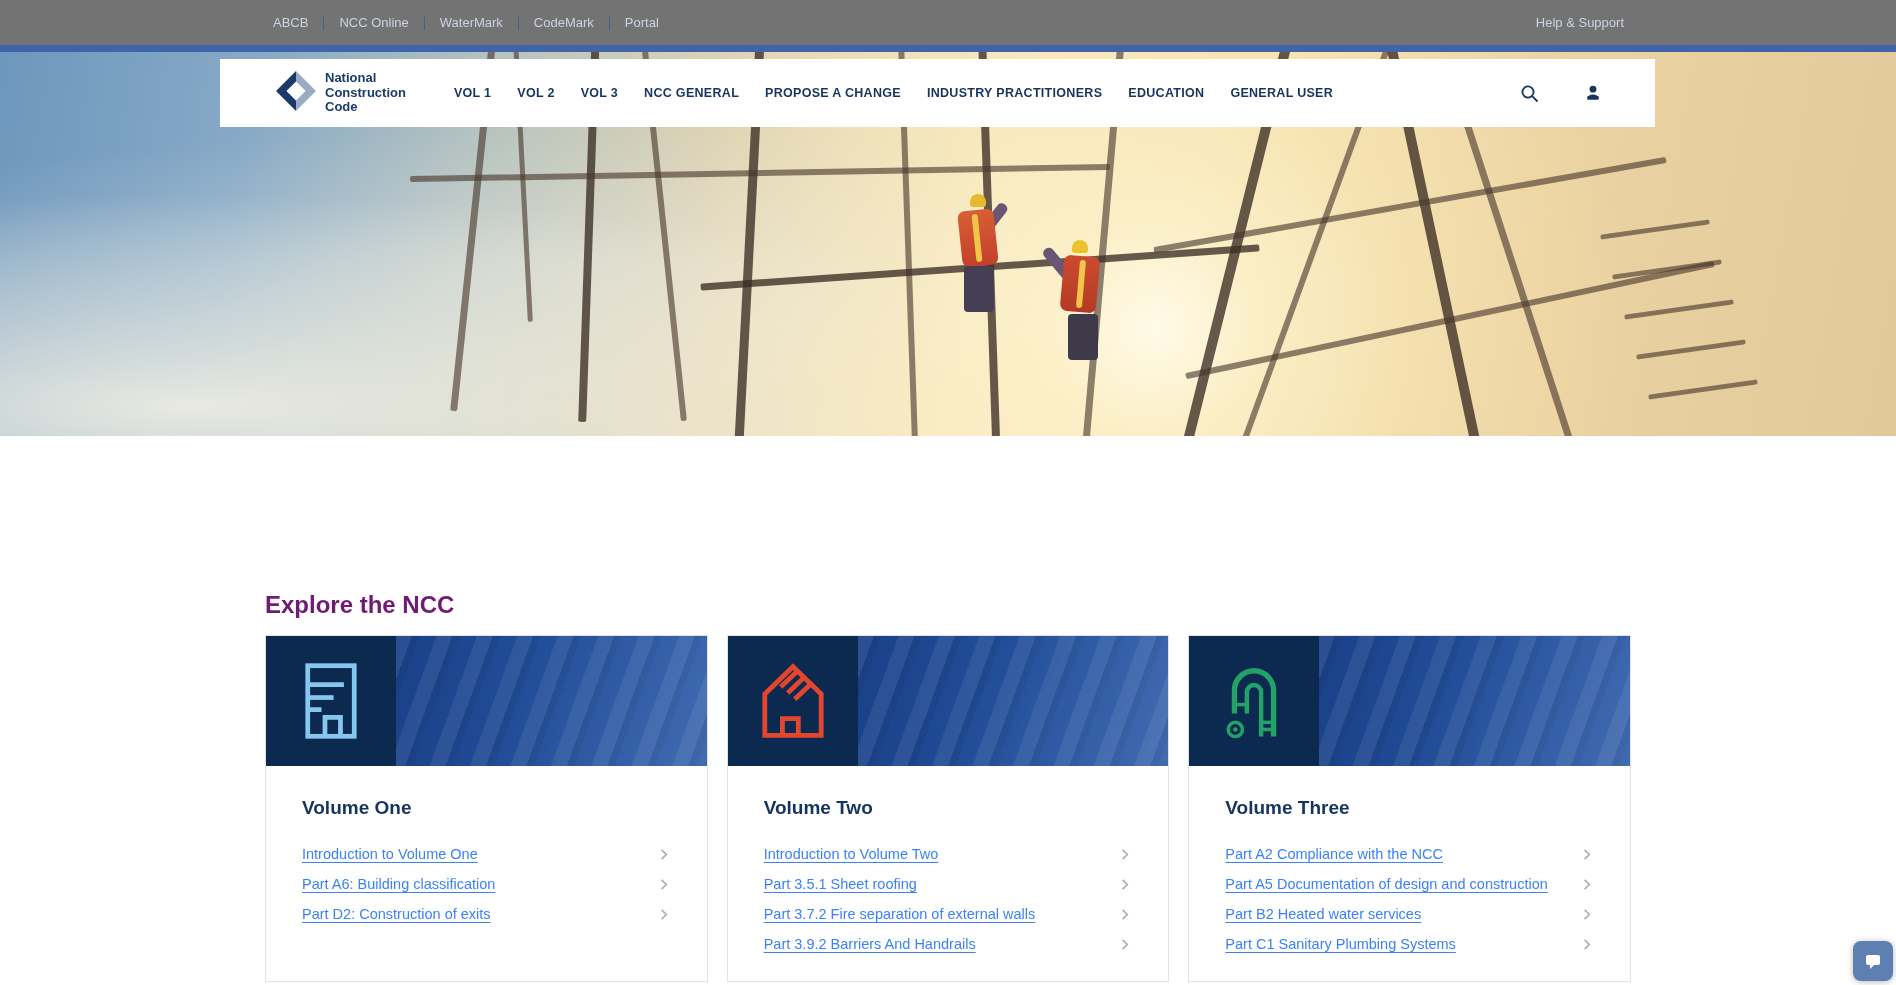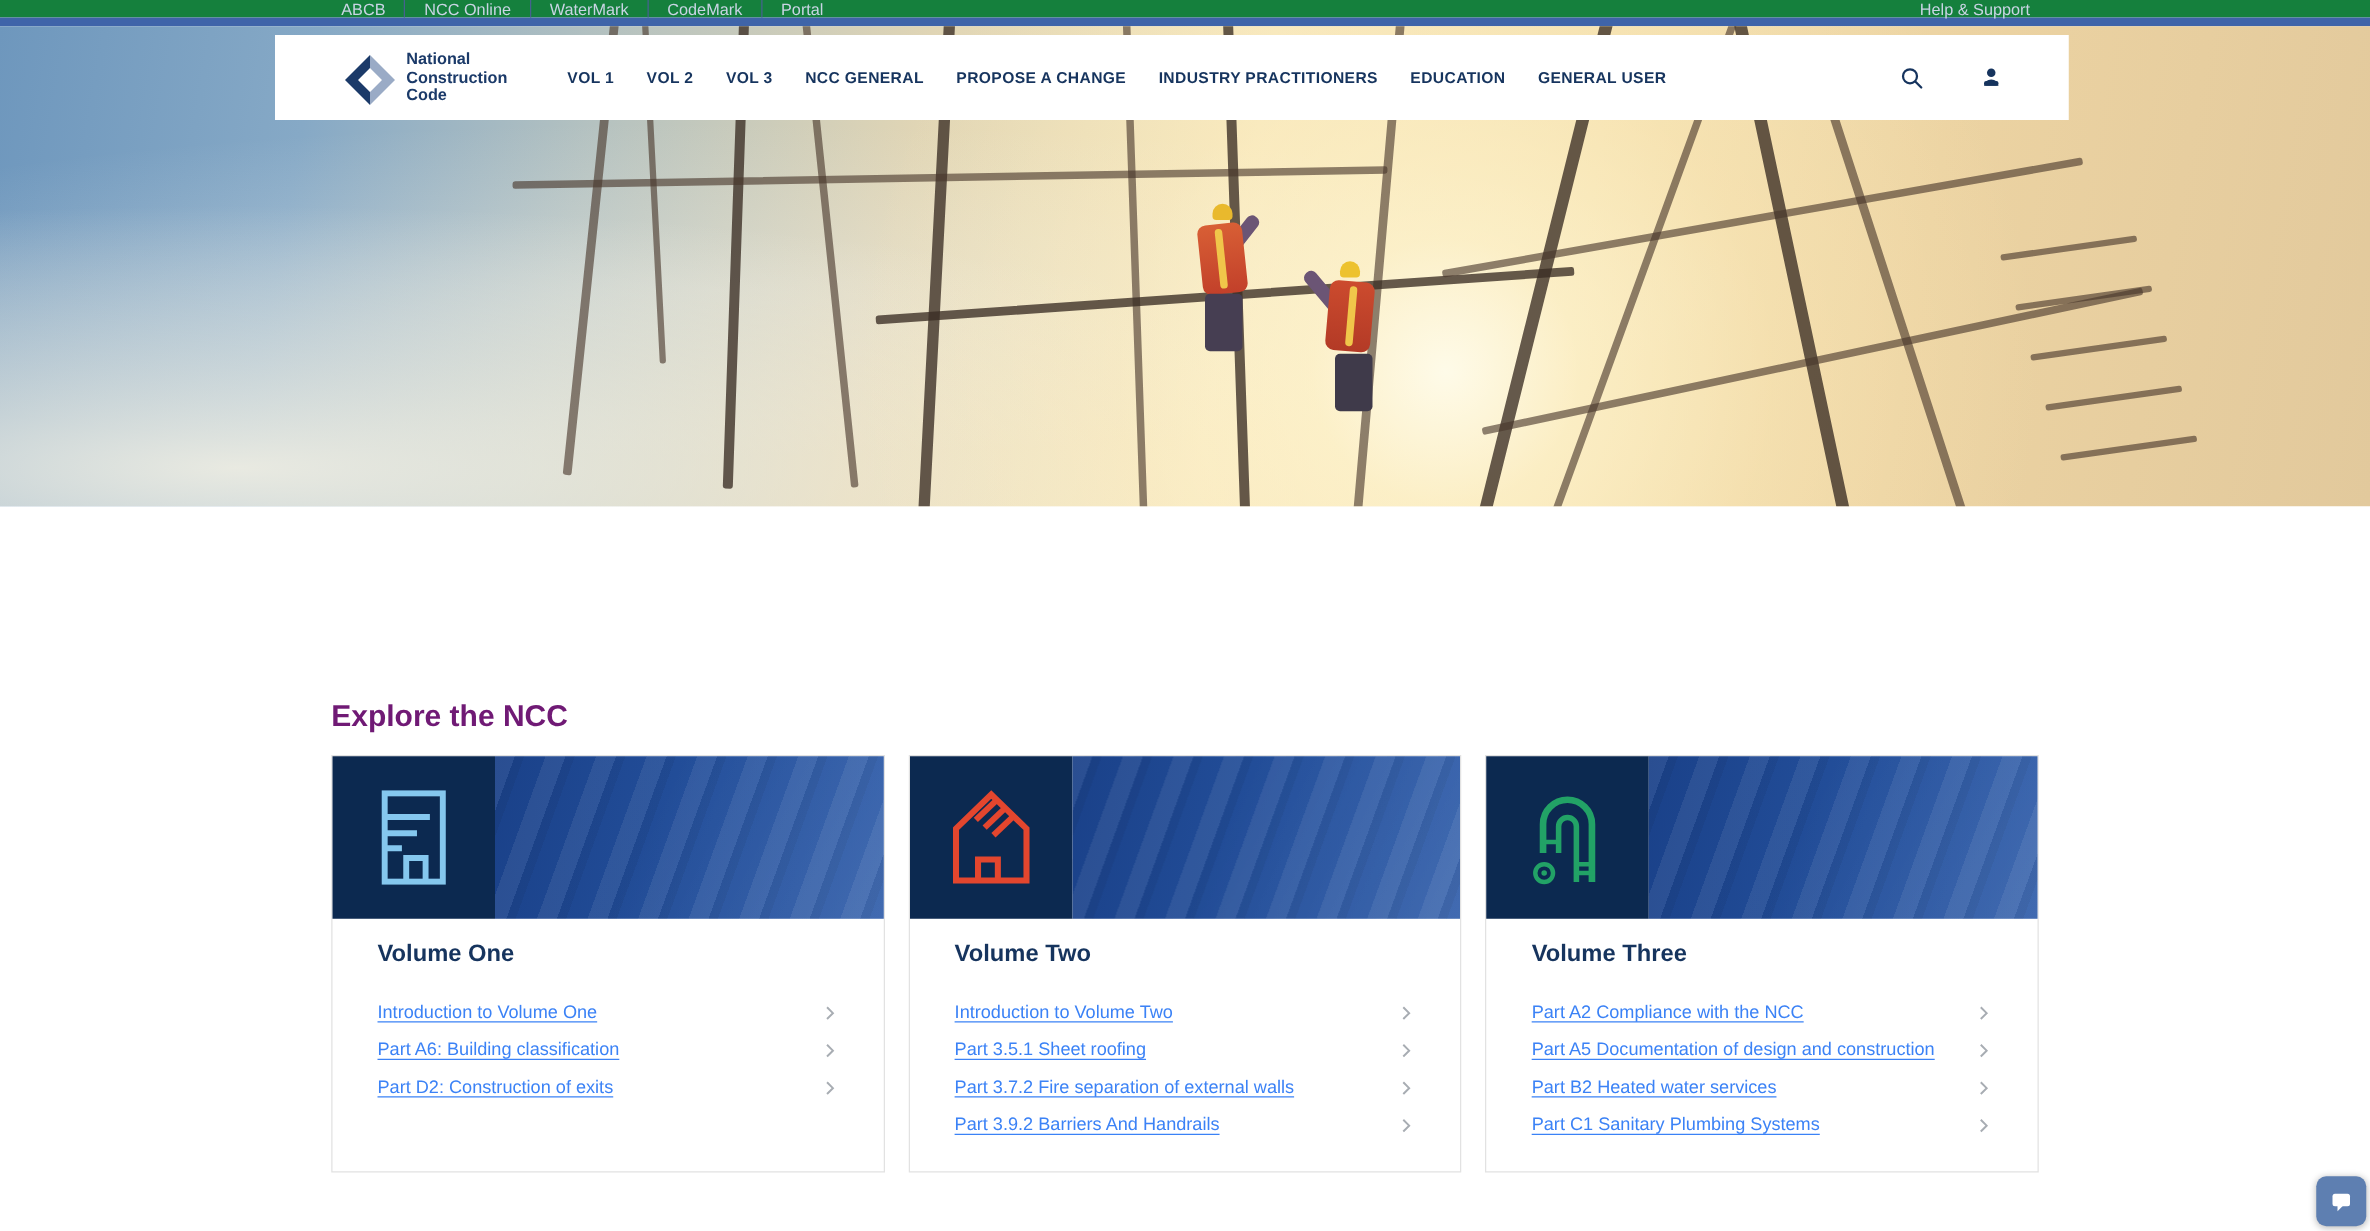--- a/index.html
+++ b/index.html
@@ -1,20 +1,20 @@
 <!DOCTYPE html>
 <html><head>
 <meta charset="utf-8">
 <style>
   html,body{margin:0;padding:0;background:#ffffff;}
   .page{position:relative;width:1896px;height:985px;overflow:hidden;background:#fff;
         font-family:"Liberation Sans","DejaVu Sans",sans-serif;}
 
   
-  .topbar{height:14px;background:#15803d;display:flex;align-items:center;
+  .topbar{height:45px;background:#737373;display:flex;align-items:center;
           color:#c9d4e4;font-size:13px;}
   .topbar-left{display:flex;align-items:center;margin-left:273px;}
   .topbar-left a{color:#c9d4e4;text-decoration:none;padding:0 15px;cursor:pointer;}
   .topbar-left a:first-child{padding-left:0;}
   .tb-div{width:1px;height:14px;background:#46618f;}
   .topbar-right{margin-left:auto;margin-right:272px;}
   .topbar-right a{color:#c9d4e4;text-decoration:none;cursor:pointer;}
   .accent-line{height:7px;background:#3f64a9;}
 
   
@@ -30,21 +30,21 @@
   .worker{position:absolute;}
   .w-helmet{position:absolute;width:16px;height:13px;border-radius:8px 8px 3px 3px;background:#e9b92d;}
   .w-vest{position:absolute;width:36px;height:56px;border-radius:7px;background:linear-gradient(#d85f35,#c2402a);}
   .w-stripe{position:absolute;width:6px;height:48px;background:#f0c64a;border-radius:3px;}
   .w-arm{position:absolute;width:11px;height:44px;border-radius:5px;background:#6b5575;}
   .w-legs{position:absolute;width:30px;height:46px;border-radius:4px;background:#463e52;}
 
   
   .navbar{position:absolute;top:7px;left:220px;width:1435px;height:68px;background:#ffffff;
           display:flex;align-items:center;z-index:6;}
-  .logo{display:flex;align-items:flex-end;margin-left:56px;cursor:pointer;}
+  .logo{display:flex;align-items:flex-start;margin-left:56px;cursor:pointer;}
   .logo-text{margin-left:9px;font-size:13px;font-weight:bold;color:#1b3a69;line-height:1.15;}
   .menu{display:flex;align-items:center;gap:26px;margin-left:48px;}
   .menu a{font-size:12.5px;font-weight:bold;letter-spacing:.3px;color:#16345e;
           text-decoration:none;white-space:nowrap;cursor:pointer;}
   .nav-icons{margin-left:auto;display:flex;align-items:center;gap:40px;margin-right:50px;}
   .icon-btn{width:24px;height:24px;display:flex;align-items:center;justify-content:center;cursor:pointer;}
 
   
   .hero-card{position:absolute;left:265px;top:146px;width:617px;height:303px;
              background:#f4f4f2;z-index:5;padding:0;box-sizing:border-box;}
@@ -56,21 +56,21 @@
   .explore-heading{margin:155px 0 0 0;font-size:24px;font-weight:bold;color:#701a75;}
   .cards{display:flex;gap:19px;margin-top:16px;}
   .card{flex:1;background:#fff;border:1px solid #e2e2e2;box-sizing:border-box;}
   .card-banner{height:130px;display:flex;}
   .banner-square{width:130px;height:130px;background:#0c2950;display:flex;
                  align-items:center;justify-content:center;flex:none;}
   .banner-stripes{flex:1;background:
       linear-gradient(115deg, rgba(255,255,255,0) 40%, rgba(255,255,255,.10) 100%),
       repeating-linear-gradient(110deg, rgba(255,255,255,.07) 0 15px, rgba(0,0,0,.05) 15px 22px, rgba(255,255,255,0) 22px 38px),
       linear-gradient(100deg,#1a4189,#24509c 55%,#2c5aa8);}
-  .card-body{padding:18px 36px 22px 36px;}
+  .card-body{padding:31px 36px 22px 36px;}
   .card-title{font-size:19px;font-weight:bold;color:#16345e;margin:0 0 20px 0;}
   .card-link{display:flex;align-items:center;justify-content:space-between;
              padding:7px 0;cursor:pointer;text-decoration:none;}
   .card-link span{font-size:14.5px;color:#3b82f6;text-decoration:underline;
                   text-underline-offset:3px;}
   .chev{flex:none;margin-left:10px;}
 
   
   .chat-btn{position:absolute;left:1853px;top:941px;width:40px;height:40px;border-radius:8px;
             background:#5e7fb1;display:flex;align-items:center;justify-content:center;

